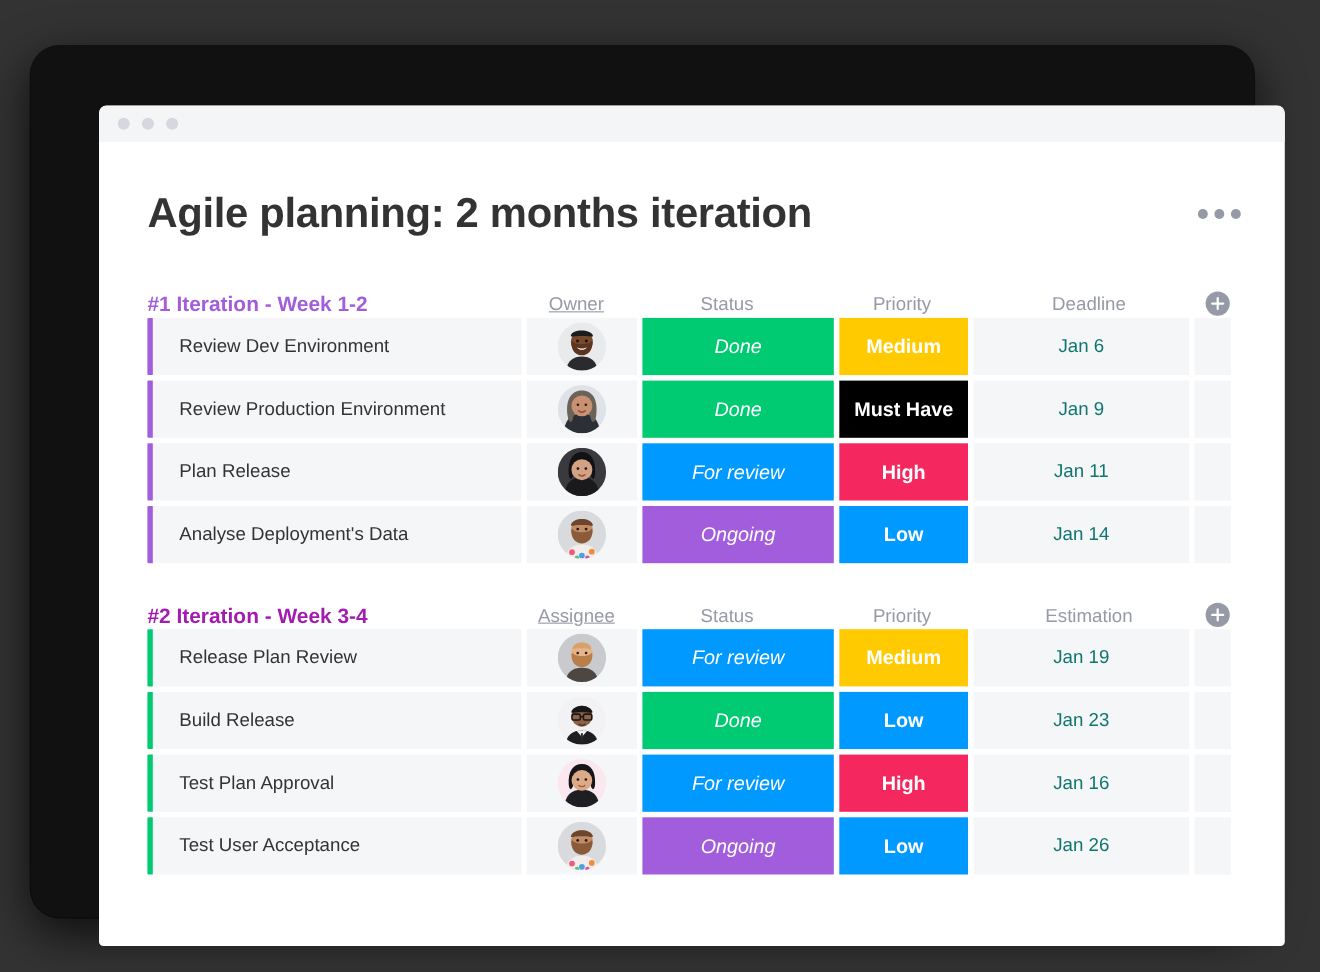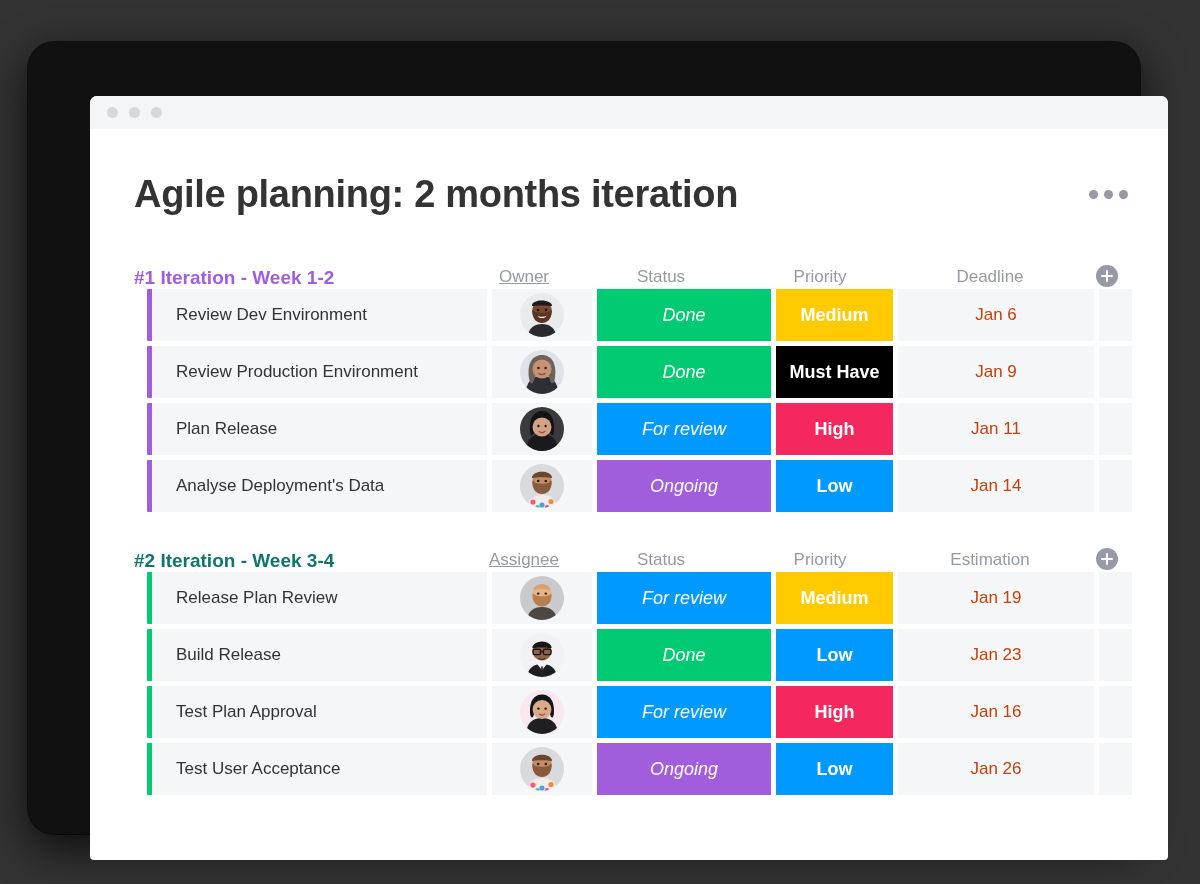--- a/index.html
+++ b/index.html
@@ -103,21 +103,21 @@
 
   .group-title {
     font-size: 19px;
     font-weight: 700;
     width: 340px;
     white-space: nowrap;
     line-height: 1;
     padding-bottom: 2px;
   }
   .group-title.purple { color: #a25ddc; }
-  .group-title.green  { color: #0f766e; }
+  .group-title.green  { color: #a21caf; }
 
   .col-head {
     font-size: 17px;
     color: #9699a6;
     text-align: center;
     line-height: 1;
     padding-bottom: 4px;
   }
 
   .c-owner { width: 100px; text-decoration: underline; }
@@ -142,21 +142,20 @@
   }
   .plus-icon::before { left: 5px; right: 5px; top: 10px; height: 2.4px; }
   .plus-icon::after  { top: 5px; bottom: 5px; left: 10px; width: 2.4px; }
 
   
   .row {
     display: flex;
     align-items: stretch;
     height: 52px;
     margin-bottom: 5px;
-    justify-content: flex-end;
   }
 
   .bar { width: 5px; flex: none; border-radius: 1px 0 0 1px; }
   .bar.purple { background: #a25ddc; }
   .bar.green  { background: #00ca72; }
 
   .cell-name {
     flex: none;
     width: 335px;
     background: #f5f6f8;
@@ -191,21 +190,21 @@
   .cell-priority { width: 117px; font-weight: bold; }
 
   .cell-deadline {
     width: 196px;
     flex: none;
     background: #f5f6f8;
     display: flex;
     align-items: center;
     justify-content: center;
     font-size: 17px;
-    color: #c2410c;
+    color: #0f766e;
     margin-right: 5px;
   }
 
   .cell-tail {
     width: 33px;
     flex: none;
     background: #f5f6f8;
   }
 
   

